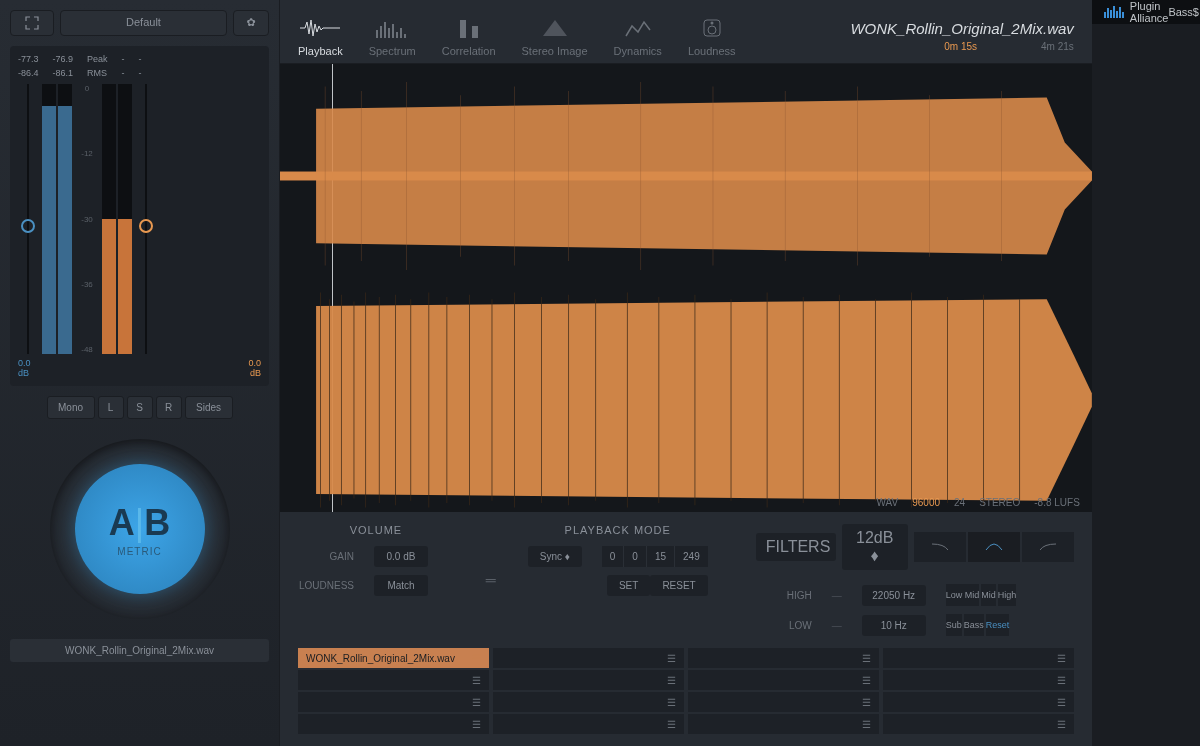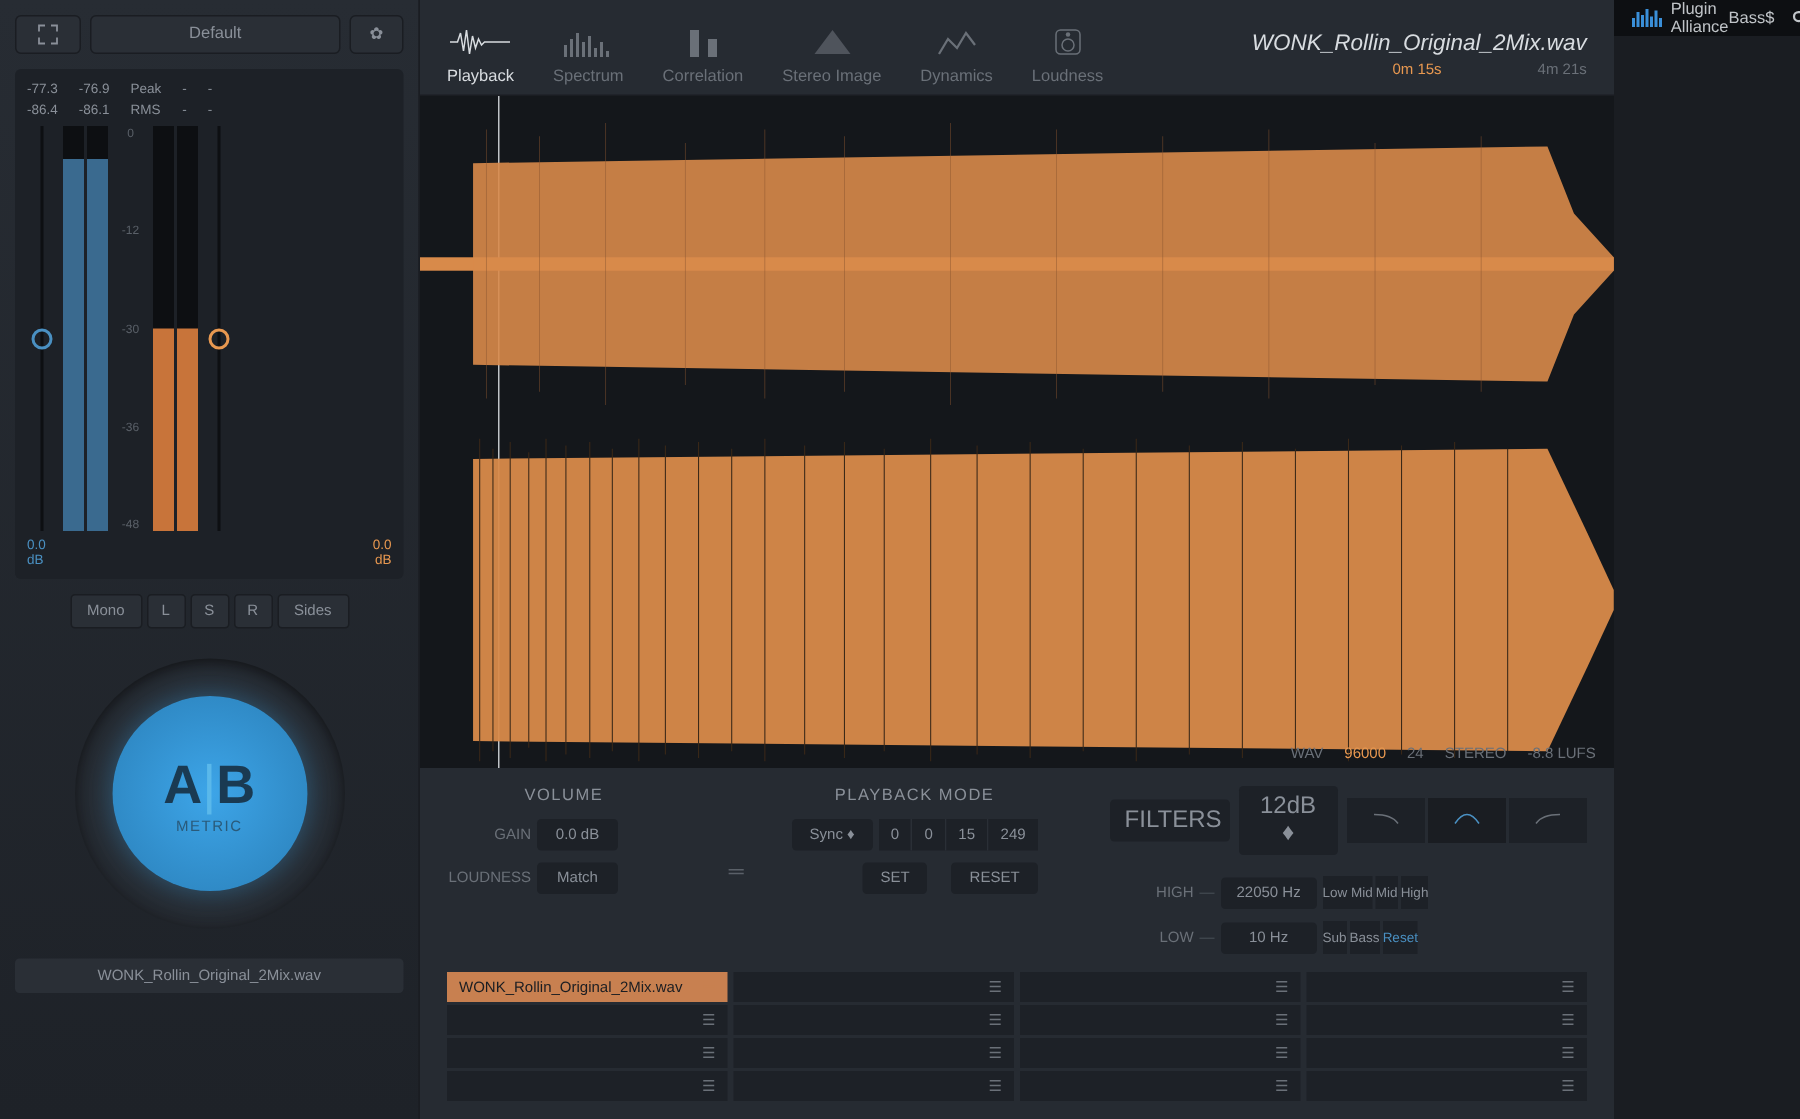--- a/index.html
+++ b/index.html
@@ -69,21 +69,21 @@
 .wave-svg { width: 100%; height: 100%; }
 .wave-info-bar { position: absolute; bottom: 4px; right: 12px; font-size: 10px; color: #6a7078; display: flex; gap: 14px; }
 .wave-info-bar .hl { color: #e89850; }
 .marker-line { position: absolute; top: 0; bottom: 0; width: 1px; background: #c0c4c8; left: 52px; }
 
 
 .bottom-panel { background: #262b32; padding: 12px 18px 10px 18px; }
 .control-row { display: flex; align-items: flex-start; gap: 24px; }
 .ctrl-group { display: flex; flex-direction: column; gap: 8px; }
 .ctrl-title { font-size: 11px; color: #8a9099; letter-spacing: 1px; text-align: center; margin-bottom: 2px; }
-.ctrl-line { display: flex; align-items: center; gap: 4px; font-size: 10px; }
+.ctrl-line { display: flex; align-items: center; gap: 20px; font-size: 10px; }
 .ctrl-label { color: #6a7078; text-align: right; width: 56px; }
 .ctrl-val { background: #1d2127; border-radius: 3px; padding: 5px 10px; min-width: 54px; text-align: center; color: #8a9099; cursor:pointer;}
 .equals { color: #5a6068; font-size: 14px; margin: 0 8px; align-self: center; }
 .tc-box { display: flex; gap: 0; }
 .tc-seg { background: #1d2127; padding: 5px 8px; font-size: 10px; border-right: 1px solid #2a2f36; }
 .tc-seg:last-child { border-right: none; }
 .sm-btn { background: #1d2127; border-radius: 3px; padding: 5px 12px; font-size: 10px; cursor: pointer; }
 .filter-grid { display: grid; grid-template-columns: repeat(3, 52px); gap: 2px; }
 .filter-cell { background: #1d2127; font-size: 9px; padding: 6px 0; text-align: center; cursor: pointer; color:#8a9099;}
 .filter-cell.active { color: #4a90c2; }
@@ -372,21 +372,21 @@
           <div class="ctrl-title">PLAYBACK MODE</div>
           <div class="ctrl-line">
             <span class="ctrl-val"><span>Sync</span> ♦</span>
             <div class="tc-box">
               <span class="tc-seg">0</span>
                   <span class="tc-seg">0</span>
                   <span class="tc-seg">15</span>
                   <span class="tc-seg">249</span>
             </div>
           </div>
-          <div class="ctrl-line" style="justify-content:flex-end;gap:16px">
+          <div class="ctrl-line" style="justify-content:flex-end;gap:0">
             <span class="sm-btn">SET</span>
             <span class="sm-btn">RESET</span>
           </div>
         </div>
         <div style="flex:1"></div>
         <div class="ctrl-group">
           <div class="filter-top">
             <span class="ctrl-val">FILTERS</span>
             <span class="ctrl-val"><span>12dB</span> ♦</span>
             <div class="filter-shapes">

